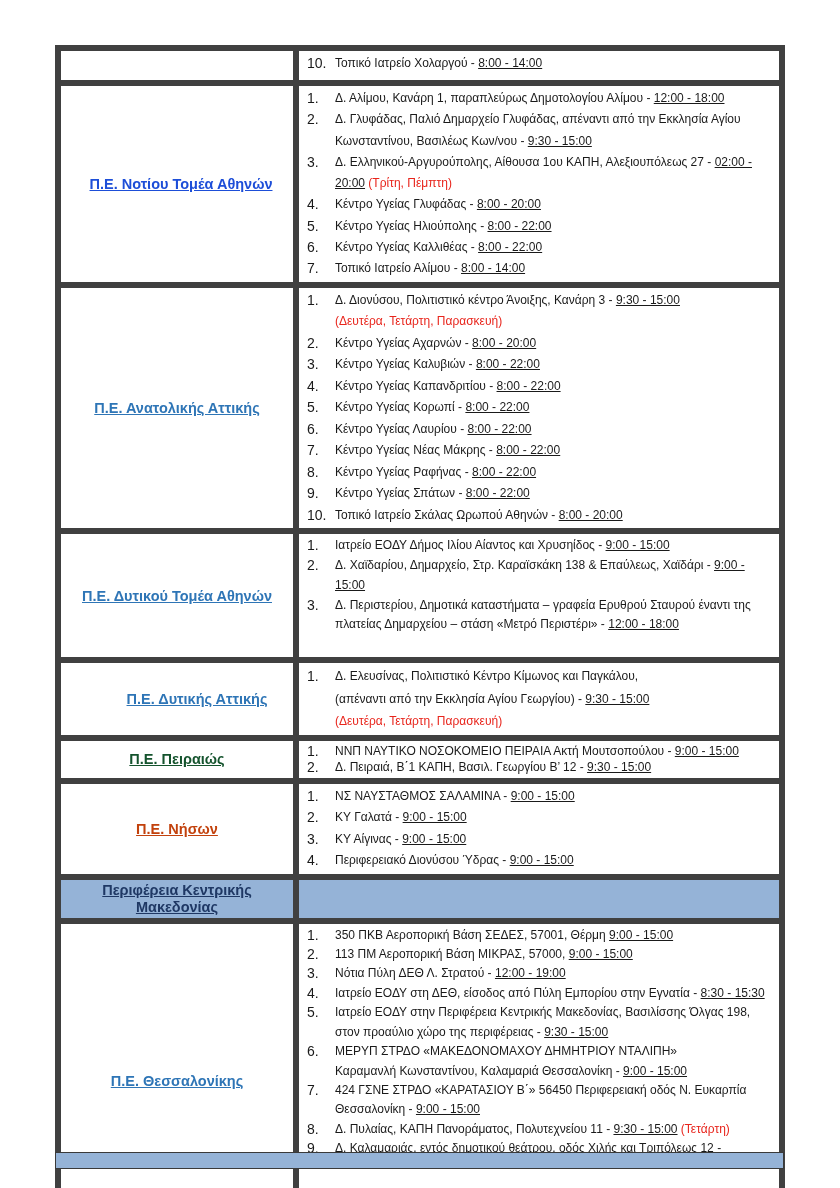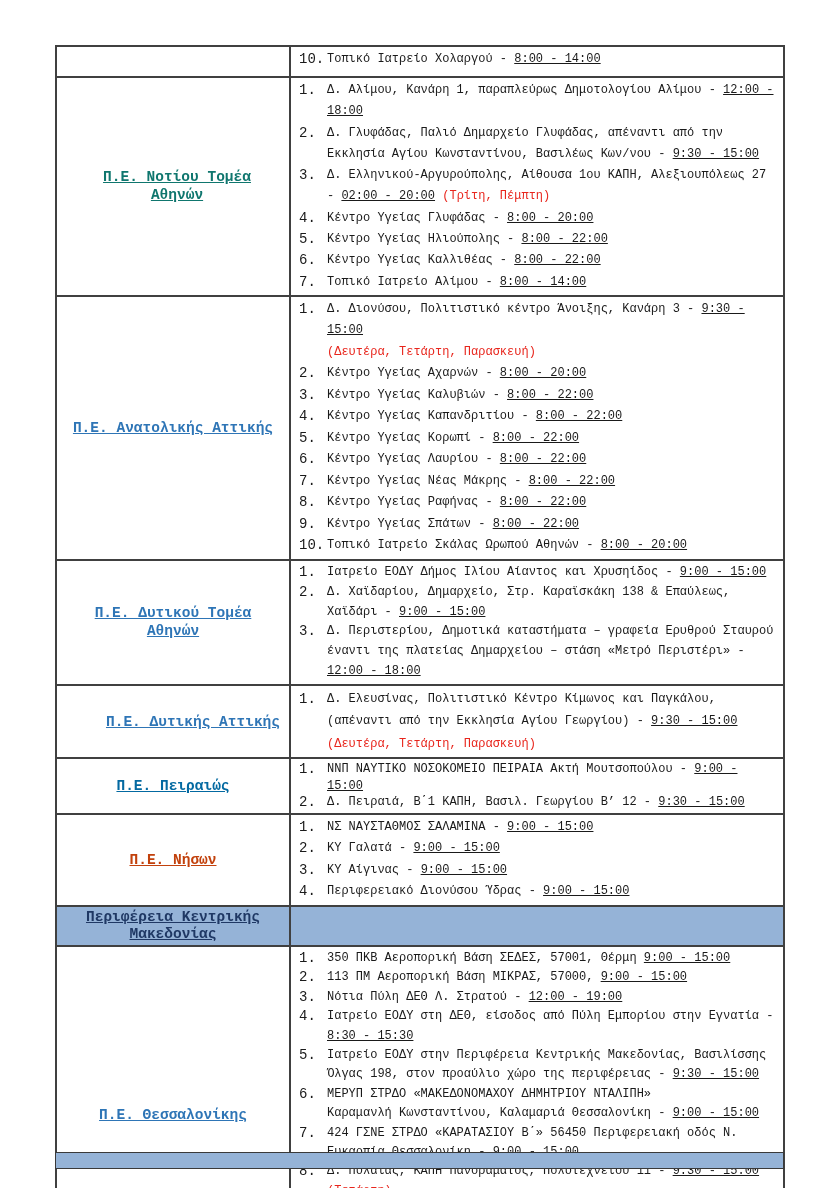--- a/index.html
+++ b/index.html
@@ -6,21 +6,21 @@
   body{
     width:840px;height:1188px;background:#ffffff;position:relative;
     font-family:"Liberation Sans", sans-serif;color:#1a1a1a;
     -webkit-font-smoothing:antialiased;
   }
   .page{position:absolute;left:0;top:0;width:840px;height:1188px;overflow:hidden;background:#fff;}
   table.sites{
     position:absolute;left:55px;top:45px;width:730px;
     border-collapse:collapse;table-layout:fixed;
   }
-  td{border:2px solid #404040;vertical-align:middle;padding:0;font-family:Liberation Mono, monospace;}
+  td{border:6px solid #404040;vertical-align:middle;padding:0;}
   td.region-cell{
     width:216px;text-align:center;vertical-align:middle;padding:2px 8px;
   }
   .region-label{
     font-weight:bold;text-decoration:underline;font-size:14.5px;line-height:18px;display:inline-block;
   }
   tr.section-header td{padding:1px 6px;}
   tr.section-header .region-label{line-height:17px;}
   td.items-cell{vertical-align:top;padding:2px 6px 2px 6px;}
   .item{display:flex;align-items:flex-start;}
@@ -51,21 +51,21 @@
         <tr>
           <td class="region-cell r0"></td>
           <td class="items-cell r0">
             <div class="item">
               <span class="num">10.</span>
               <span class="txt"><span>Τοπικό Ιατρείο Χολαργού - </span><span class="time">8:00 - 14:00</span></span>
             </div>
           </td>
         </tr>
         <tr>
-          <td class="region-cell r1"><span class="region-label" style="color: #0f766e; padding-left: 8px;">Π.Ε. Νοτίου Τομέα Αθηνών</span></td>
+          <td class="region-cell r1"><span class="region-label" style="color: #1d4ed8; padding-left: 8px;">Π.Ε. Νοτίου Τομέα Αθηνών</span></td>
           <td class="items-cell r1">
             <div class="item">
               <span class="num">1.</span>
               <span class="txt"><span>Δ. Αλίμου, Κανάρη 1, παραπλεύρως Δημοτολογίου Αλίμου - </span><span class="time">12:00 - 18:00</span></span>
             </div>
             <div class="item">
               <span class="num">2.</span>
               <span class="txt"><span>Δ. Γλυφάδας, Παλιό Δημαρχείο Γλυφάδας, απέναντι από την Εκκλησία Αγίου Κωνσταντίνου, Βασιλέως Κων/νου - </span><span class="time">9:30 - 15:00</span></span>
             </div>
             <div class="item">
@@ -155,21 +155,21 @@
         <tr>
           <td class="region-cell r4"><span class="region-label" style="color: rgb(46, 117, 182); margin-left: 40px;">Π.Ε. Δυτικής Αττικής</span></td>
           <td class="items-cell r4">
             <div class="item">
               <span class="num">1.</span>
               <span class="txt"><span>Δ. Ελευσίνας, Πολιτιστικό Κέντρο Κίμωνος και Παγκάλου,</span><br><span>(απέναντι από την Εκκλησία Αγίου Γεωργίου) - </span><span class="time">9:30 - 15:00</span><br><span style="color: rgb(232, 37, 28);">(Δευτέρα, Τετάρτη, Παρασκευή)</span></span>
             </div>
           </td>
         </tr>
         <tr>
-          <td class="region-cell r5"><span class="region-label" style="color: #0369a1;">Π.Ε. Πειραιώς</span></td>
+          <td class="region-cell r5"><span class="region-label" style="color: #14532d;">Π.Ε. Πειραιώς</span></td>
           <td class="items-cell r5">
             <div class="item">
               <span class="num">1.</span>
               <span class="txt"><span>ΝΝΠ ΝΑΥΤΙΚΟ ΝΟΣΟΚΟΜΕΙΟ ΠΕΙΡΑΙΑ Ακτή Μουτσοπούλου - </span><span class="time">9:00 - 15:00</span></span>
             </div>
             <div class="item">
               <span class="num">2.</span>
               <span class="txt"><span>Δ. Πειραιά, Β΄1 ΚΑΠΗ, Βασιλ. Γεωργίου Β’ 12 - </span><span class="time">9:30 - 15:00</span></span>
             </div>
           </td>

